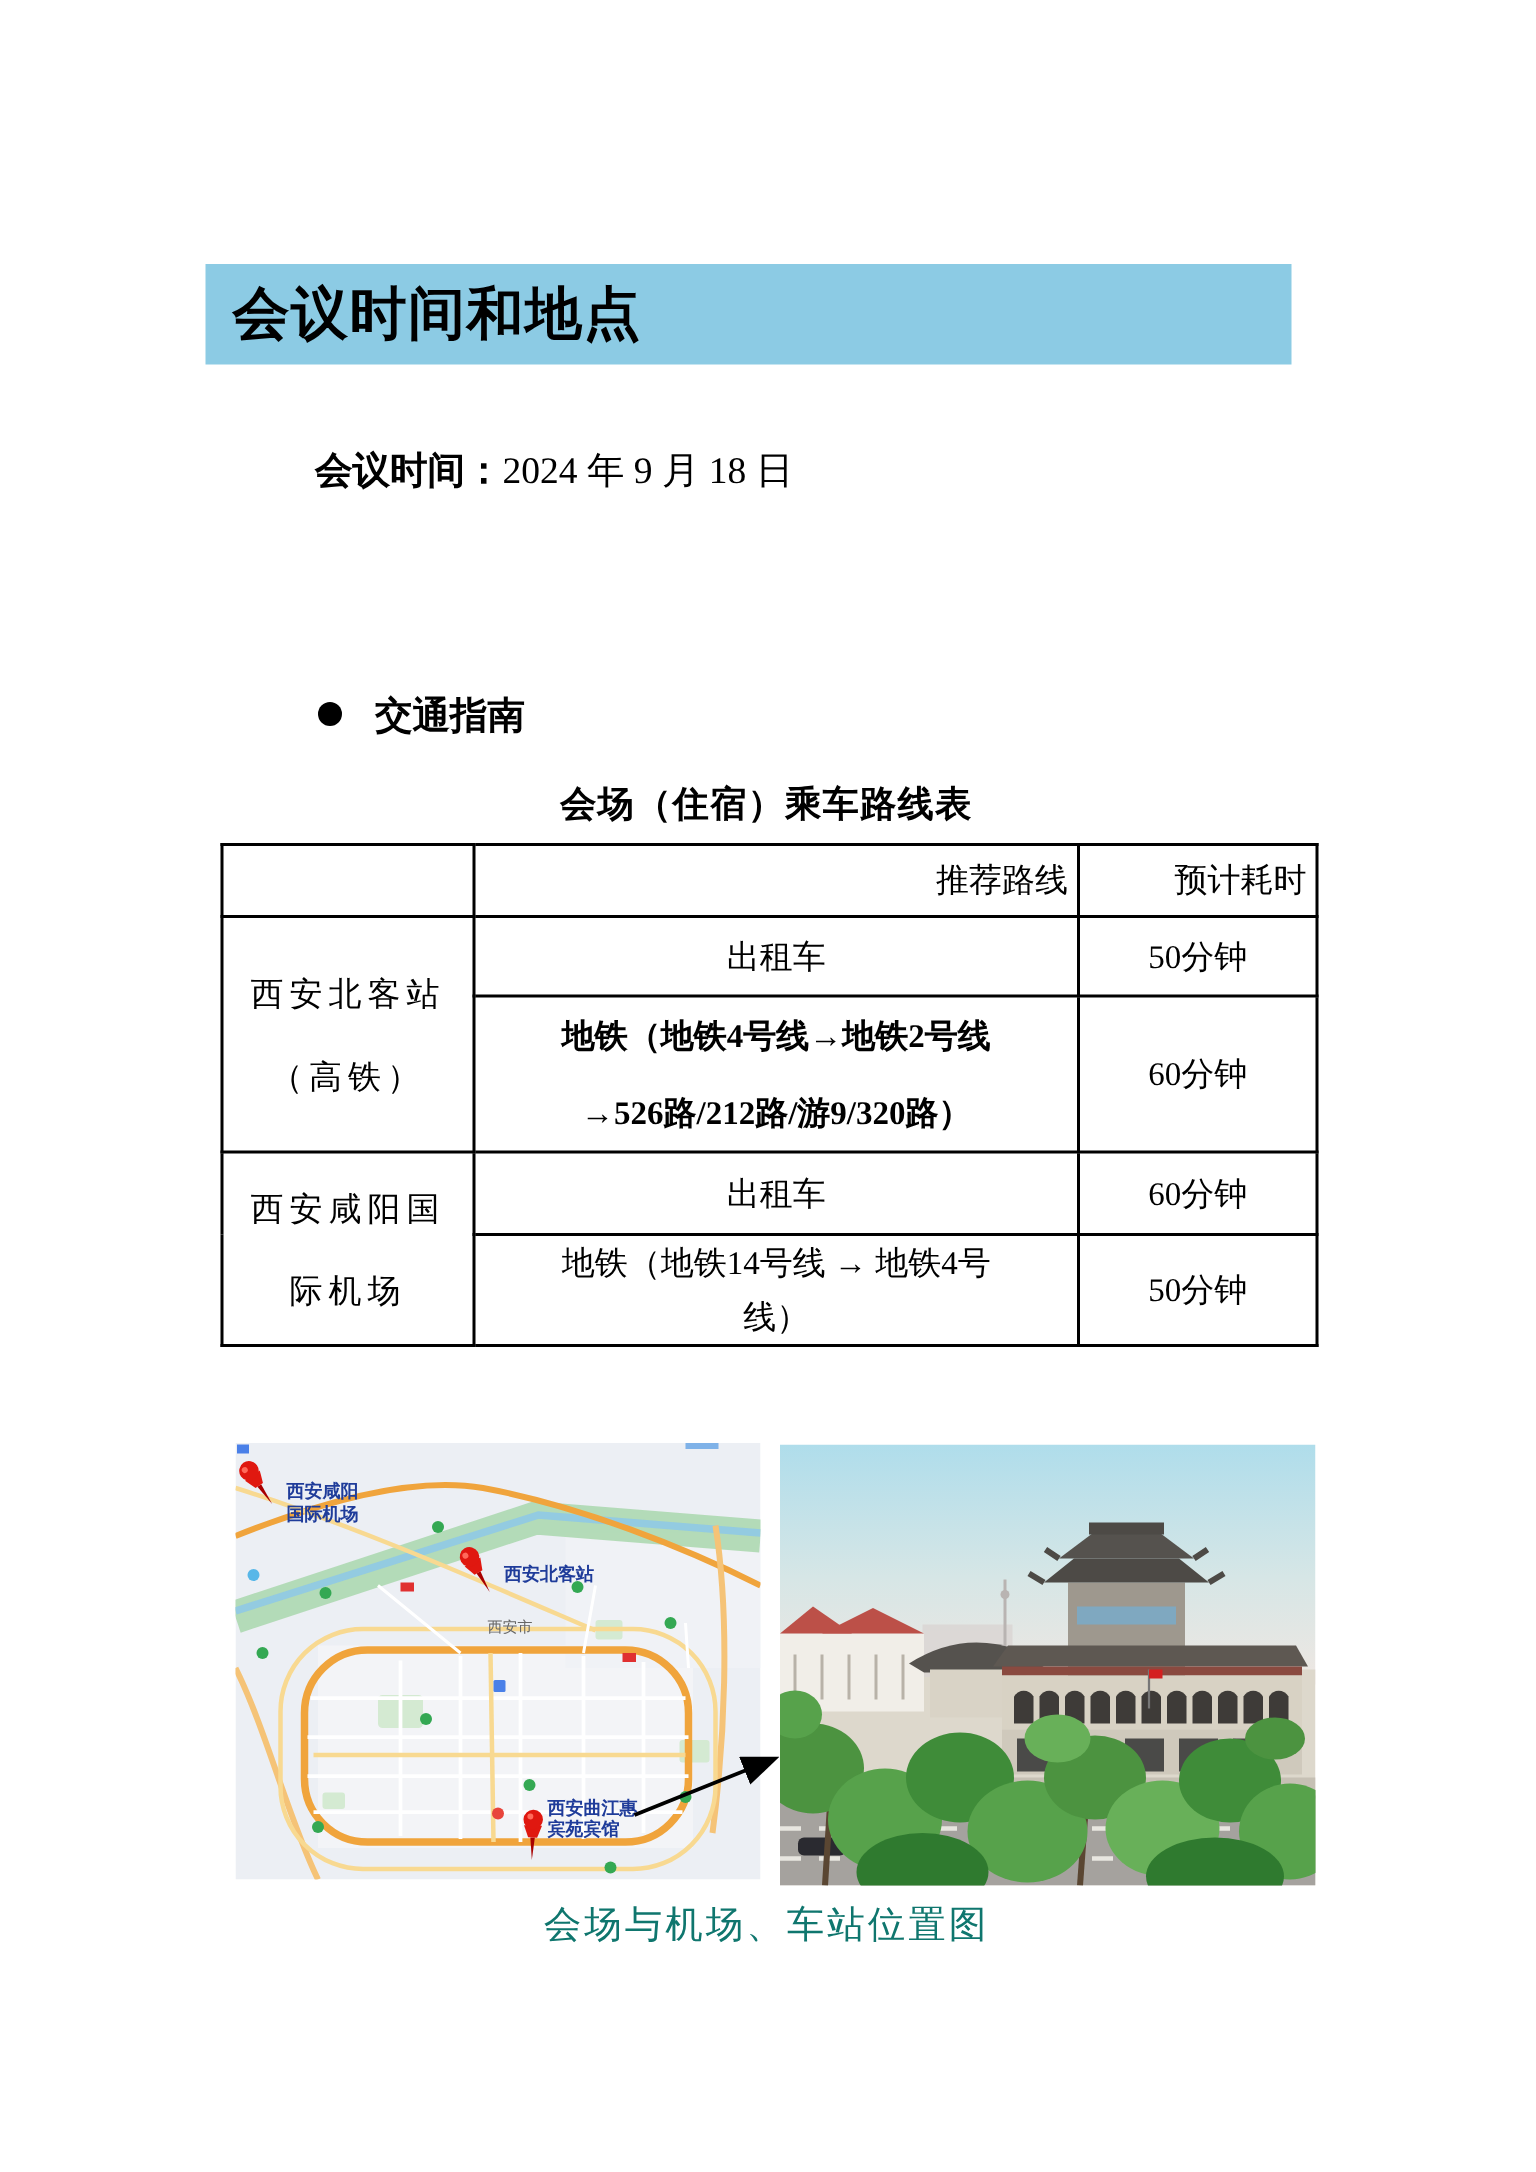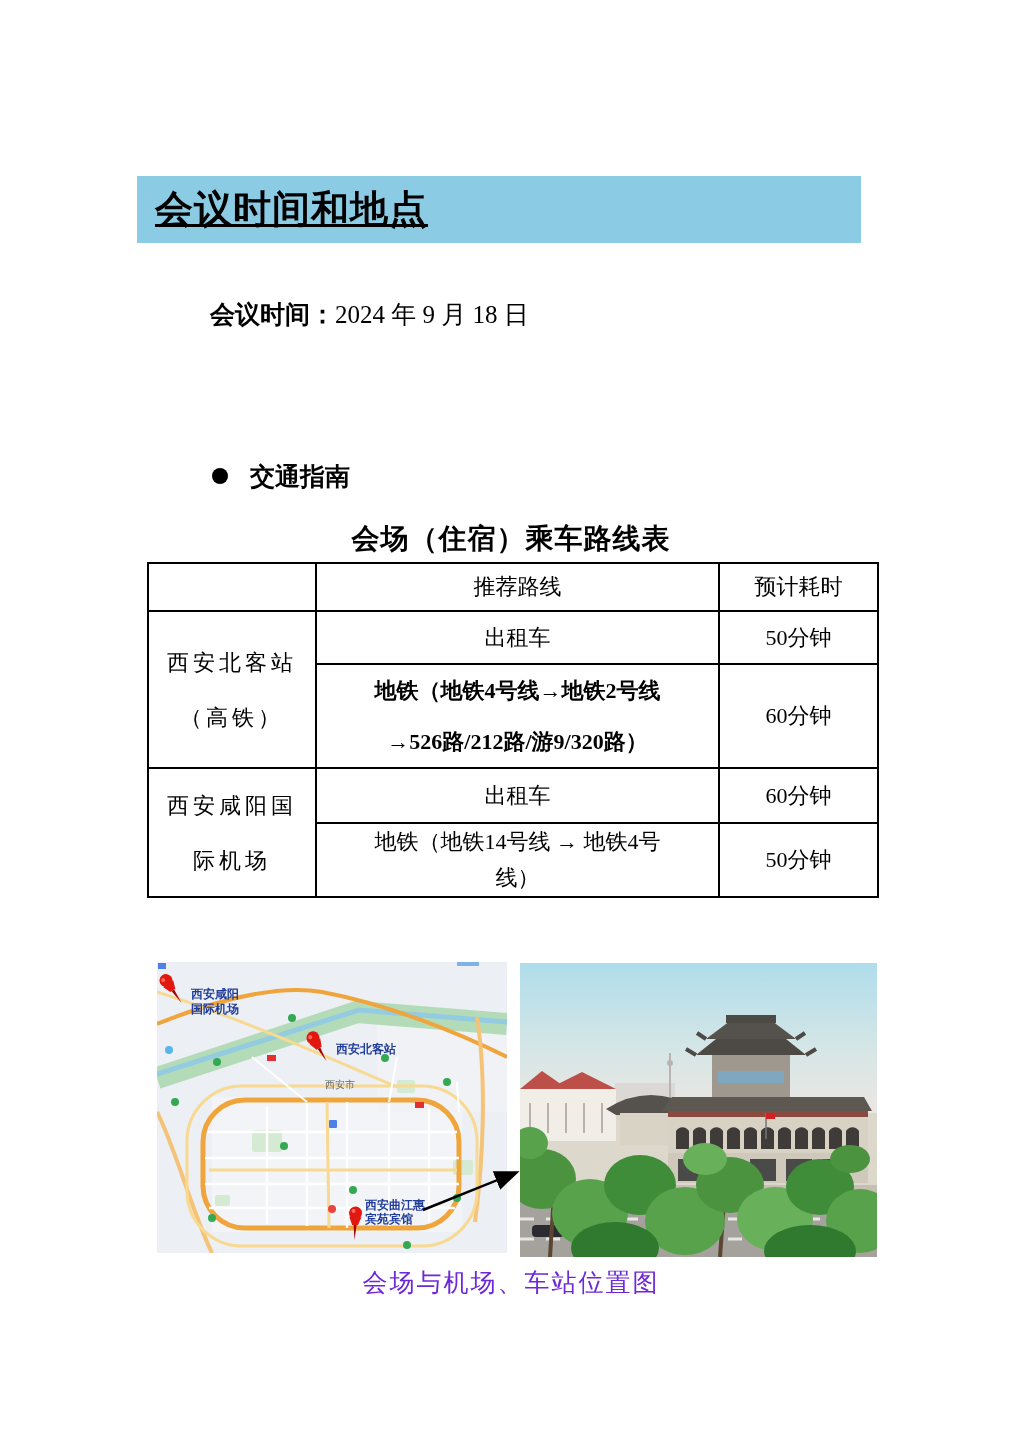--- a/index.html
+++ b/index.html
@@ -4,21 +4,21 @@
 <style>
   html,body{margin:0;padding:0;}
   body{
     width:1024px;height:1448px;position:relative;background:#ffffff;
     font-family:"Liberation Serif","DejaVu Serif",serif;color:#000;
     overflow:hidden;
   }
   
   .banner{
     position:absolute;left:137px;top:176px;width:724px;height:67px;
-    background:#8CCBE4;display:flex;align-items:center;text-decoration:underline;
+    background:#8CCBE4;display:flex;align-items:center;
   }
   .banner h1{
     margin:0;padding-left:18px;
     font-family:"Liberation Sans","DejaVu Sans",sans-serif;
     font-weight:bold;font-size:38px;letter-spacing:1px;color:#000;
   }
   
   .para-time{
     position:absolute;left:145px;top:296px;width:732px;
     font-size:25px;line-height:38px;
@@ -38,47 +38,47 @@
     display:flex;align-items:center;
   }
   .bullet-dot{
     width:16px;height:16px;border-radius:50%;background:#000;
     margin-left:67px;margin-right:22px;flex:0 0 auto;
   }
   .bullet-row .txt{font-size:25px;font-weight:bold;}
   
   .tbl-title{
     position:absolute;left:145px;top:520px;width:732px;
-    text-align:center;font-size:28px;font-weight:bold;letter-spacing:1px;
+    text-align:center;font-size:24px;font-weight:bold;letter-spacing:1px;
   }
   table.route{
     position:absolute;left:147px;top:562px;border-collapse:collapse;
     table-layout:fixed;width:730px;font-size:22px;
   }
   table.route td{
     border:2px solid #000;text-align:center;vertical-align:middle;
     padding:0 6px;overflow:hidden;
   }
-  tr.rh td{height:46px;}
+  tr.rh td{height:46px;text-align:right;}
   tr.r1 td{height:51px;}
   tr.r2 td{height:102px;}
   tr.r3 td{height:53px;}
   tr.r4 td{height:70px;}
   td.origin{letter-spacing:4px;}
   td.origin div{line-height:55px;}
   td.route2 div{line-height:51px;font-weight:bold;}
   td.route4 div{line-height:36px;}
   
   .figure{position:absolute;left:157px;top:962px;width:776px;height:296px;}
   .map-img{position:absolute;left:0;top:0;width:350px;height:291px;}
   .photo-img{position:absolute;left:363px;top:1px;width:357px;height:294px;}
   .arrow-overlay{position:absolute;left:0;top:0;width:720px;height:296px;pointer-events:none;}
   .caption{
     position:absolute;left:145px;top:1266px;width:732px;
-    text-align:center;font-size:25px;color:#6d28d9;letter-spacing:2px;
+    text-align:center;font-size:25px;color:#0f766e;letter-spacing:2px;
   }
 </style>
 </head>
 <body>
 
 <div class="banner">
   <h1>会议时间和地点</h1>
 </div>
 
 <div class="para-time">

